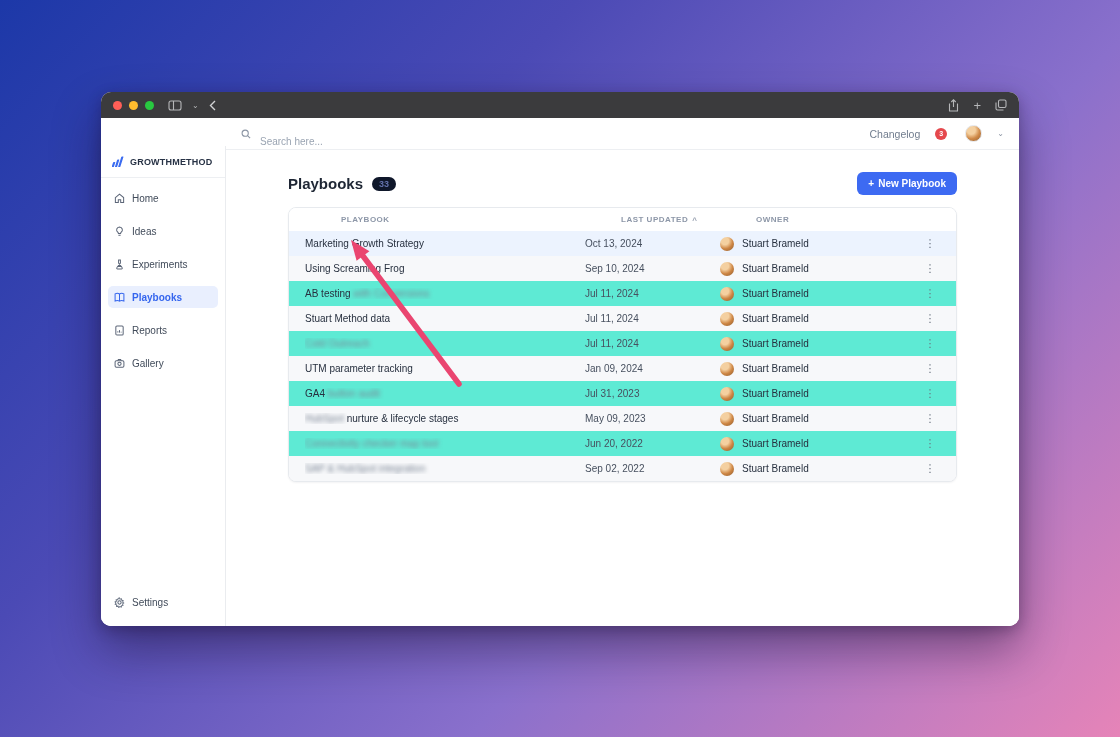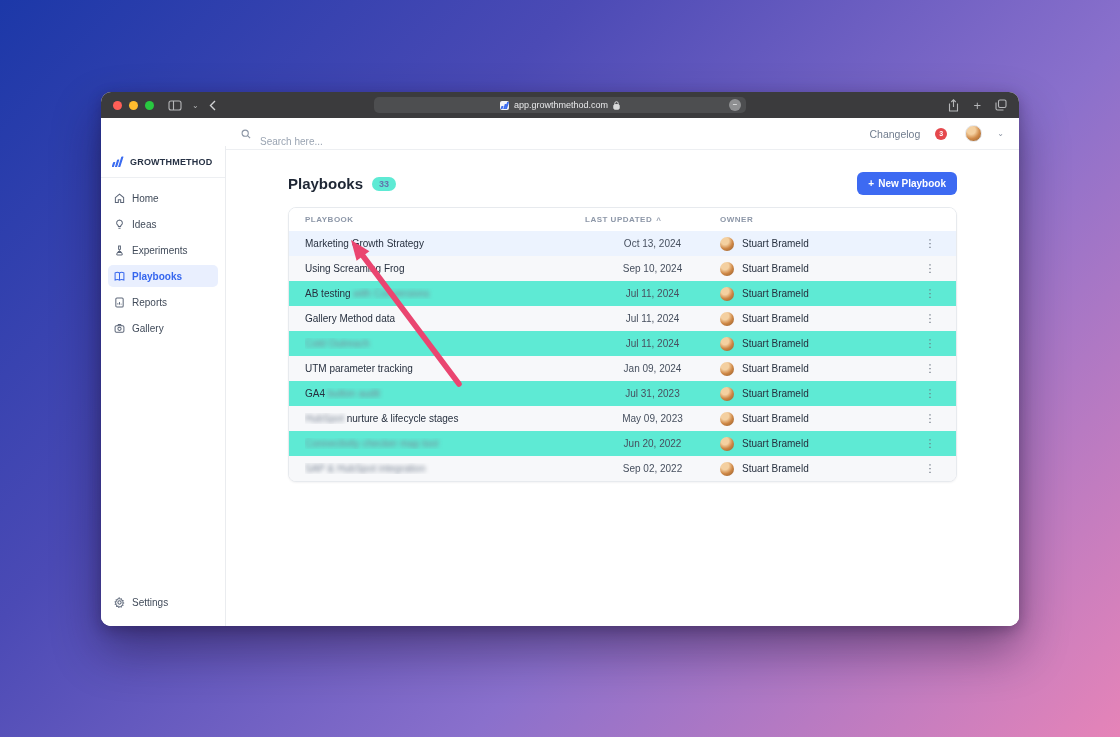--- a/index.html
+++ b/index.html
@@ -28,21 +28,21 @@
   .favicon i:nth-child(3){ left:6.5px; bottom:1px; height:7px; }
   .ext-badge { position:absolute; right:5px; top:2px; width:12px; height:12px; border-radius:50%;
                background:#93949ri6; background:#8f9092; color:#fff; font-size:8px; line-height:12px; text-align:center; }
   .tb-right { margin-left:auto; display:flex; align-items:center; gap:14px; color:#b6b7b9; }
 
   
   .app { display:flex; height:508px; background:#fff; }
   .sidebar { width:125px; border-right:1px solid #eaecef; display:flex; flex-direction:column; background:#fff;margin-top:28px; }
   .logo { height:32px; display:flex; align-items:center; padding:0 11px; gap:4px; border-bottom:1px solid #edeff2; }
   .logo-text { font-size:9px; font-weight:800; color:#273245; letter-spacing:.2px; }
-  .nav { padding:9px 7px 0; display:flex; flex-direction:column; gap:4px;text-align:center; }
+  .nav { padding:9px 7px 0; display:flex; flex-direction:column; gap:11px;text-align:center; }
   .nav-item { height:22px; display:flex; align-items:center; gap:7px; padding:0 6px;
               border-radius:5px; font-size:10px; color:#414b5a; cursor:pointer; }
   .nav-item svg { flex:0 0 auto; stroke:#5c6678; }
   .nav-item.active { background:#e9effe; color:#3566ee; font-weight:bold; }
   .nav-item.active svg { stroke:#3566ee; }
   .sidebar-bottom { margin-top:auto; padding:0 7px 13px; }
 
   .main { flex:1; display:flex; flex-direction:column; }
   .topbar { height:32px; border-bottom:1px solid #edeff2; display:flex; align-items:center; padding:0 15px; }
   .search-ph { font-size:10px; color:#9aa4b2; margin-left:9px;margin-top:16px; }
@@ -51,37 +51,37 @@
   .badge-red { width:12px; height:12px; border-radius:50%; background:#e5484d; color:#fff;
                font-size:7px; font-weight:bold; line-height:12px; text-align:center; }
   .avatar { width:17px; height:17px; border-radius:50%;
             background:radial-gradient(circle at 35% 28%, #f4d0a0 0 28%, #d08a48 58%, #8f5e30 100%);
             border:1px solid #e3e5e9; }
   .chev-down { color:#8a94a3; font-size:8px; }
 
   .content { flex:1; padding:22px 62px 0; background:#fff; }
   .page-head { display:flex; align-items:center; }
   .page-title { font-size:15px; font-weight:bold; color:#1e2634; }
-  .count-badge { margin-left:9px; background:#5eead4; color:#6372ab; font-size:9px; font-weight:bold;
+  .count-badge { margin-left:9px; background:#0f172a; color:#6372ab; font-size:9px; font-weight:bold;
                  padding:2px 7px; border-radius:9px; }
   .new-btn { margin-left:auto; background:#3d6af2; color:#fff; font-size:10px; font-weight:bold;
              border:none; border-radius:6px; padding:6px 11px; display:flex; gap:4px; align-items:center; cursor:pointer; }
 
   .card { margin-top:12px; border:1px solid #e7eaee; border-radius:8px; overflow:hidden;
           box-shadow:0 1px 2px rgba(16,24,40,.05); background:#fff; }
   .thead, .trow { display:grid; grid-template-columns:1fr 135px 200px 20px; align-items:center; padding:0 16px; }
   .thead { height:23px; font-size:8px; font-weight:bold; letter-spacing:.5px; color:#8d97a8; background:#fff; }
-  .th { display:flex; align-items:center; gap:4px; }
+  .th { display:flex; align-items:center; gap:4px;margin-left:36px; }
   .sort-caret { font-size:8px; color:#98a1b0; transform:translateY(1px); }
   .trow { height:25px; font-size:10px; background:#5eead4; cursor:pointer; }
   .trow.alt { background:#f7f8fa; }
   .trow.hl { background:#ecf3fe; }
   .cell-name { color:#27303f; white-space:nowrap; overflow:hidden; }
   .redacted { filter:blur(2.3px); color:#7a8494; }
-  .cell-date { color:#47505f;text-align:center; }
+  .cell-date { color:#47505f; }
   .cell-owner { display:flex; align-items:center; gap:8px; color:#27303f; }
   .owner-avatar { width:14px; height:14px; border-radius:50%;
             background:radial-gradient(circle at 35% 28%, #f4d0a0 0 28%, #cd8543 58%, #8a5a2e 100%); }
   .kebab { color:#6a7380; font-size:11px; text-align:center; letter-spacing:0; cursor:pointer; }
 
   .card-footer { height:32px; border-top:1px solid #edeff2; display:flex; align-items:center; padding:0 16px 0 16px; background:#fff; }
   .summary { font-size:10px; color:#525b6a; }
   .pager { margin-left:auto; display:flex; }
   .page-btn { min-width:21px; height:21px; border:1px solid #e2e5ea; border-left-width:0;
               background:#fff; color:#5a6371; font-size:9px; display:flex; align-items:center;
@@ -111,33 +111,20 @@
           <line x1="5.5" y1="1" x2="5.5" y2="10"></line>
         </svg>
     </span>
     <span class="tb-icon" style="font-size:8px;">⌄</span>
     <span class="tb-icon" style="color:#d2d3d5;">
       <svg width="7" height="11" viewBox="0 0 7 11" fill="none" stroke="currentColor" stroke-width="1.4">
           <polyline points="6,1 1.5,5.5 6,10"></polyline>
         </svg>
     </span>
 
-    <div class="addressbar">
-      <span class="favicon">
-          <i></i>
-          <i></i>
-          <i></i>
-        </span>
-      <span>app.growthmethod.com</span>
-      <svg width="7" height="9" viewBox="0 0 7 9" fill="none" stroke="#d9dadb" stroke-width="1">
-          <rect x="0.8" y="3.6" width="5.4" height="4.6" rx="1" fill="#d9dadb"></rect>
-          <path d="M1.8 3.6 V2.4 a1.7 1.7 0 0 1 3.4 0 V3.6"></path>
-        </svg>
-      <span class="ext-badge">−</span>
-    </div>
 
     <div class="tb-right">
       <span class="tb-icon" style="margin:0;">
         <svg width="11" height="13" viewBox="0 0 11 13" fill="none" stroke="currentColor" stroke-width="1.1">
             <path d="M2 5 H1.5 V12 H9.5 V5 H9"></path>
             <line x1="5.5" y1="1" x2="5.5" y2="8"></line>
             <polyline points="3.3,3 5.5,0.8 7.7,3"></polyline>
           </svg>
       </span>
       <span class="tb-icon" style="margin:0;font-size:13px;">+</span>
@@ -280,21 +267,21 @@
               <div class="trow">
     <span class="cell-name"><span>AB testing </span><span class="redacted">with Conversions</span></span>
     <span class="cell-date">Jul 11, 2024</span>
     <span class="cell-owner">
       <span class="owner-avatar"></span>
       <span>Stuart Brameld</span>
     </span>
     <span class="kebab">⋮</span>
   </div>
               <div class="trow alt">
-    <span class="cell-name"><span>Gallery Method data</span></span>
+    <span class="cell-name"><span>Stuart Method data</span></span>
     <span class="cell-date">Jul 11, 2024</span>
     <span class="cell-owner">
       <span class="owner-avatar"></span>
       <span>Stuart Brameld</span>
     </span>
     <span class="kebab">⋮</span>
   </div>
               <div class="trow">
     <span class="cell-name"><span class="redacted">Cold Outreach</span></span>
     <span class="cell-date">Jul 11, 2024</span>

